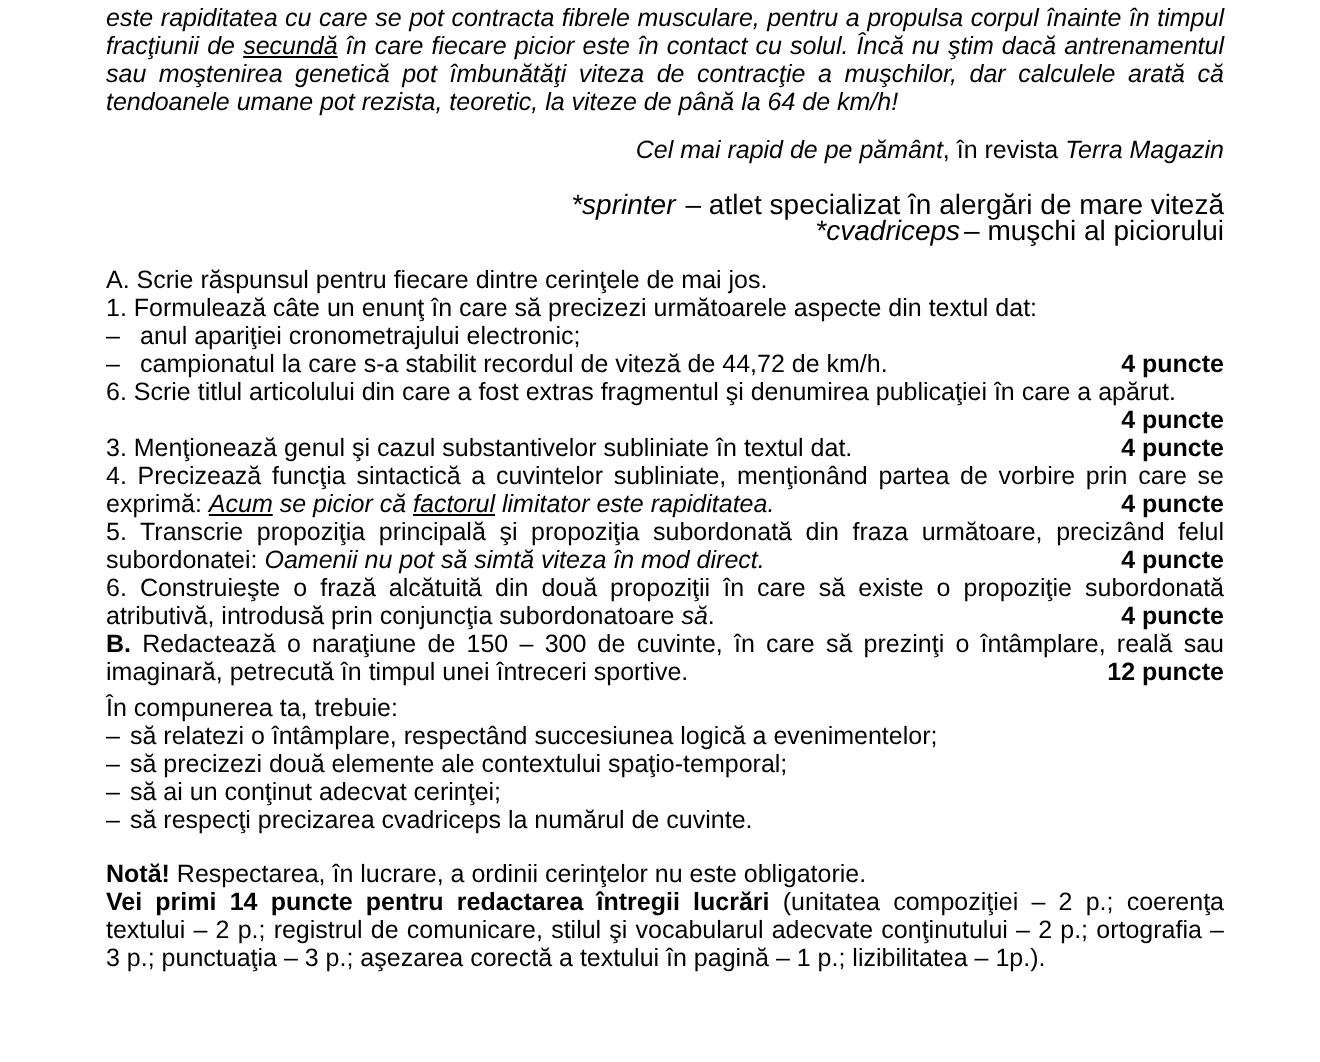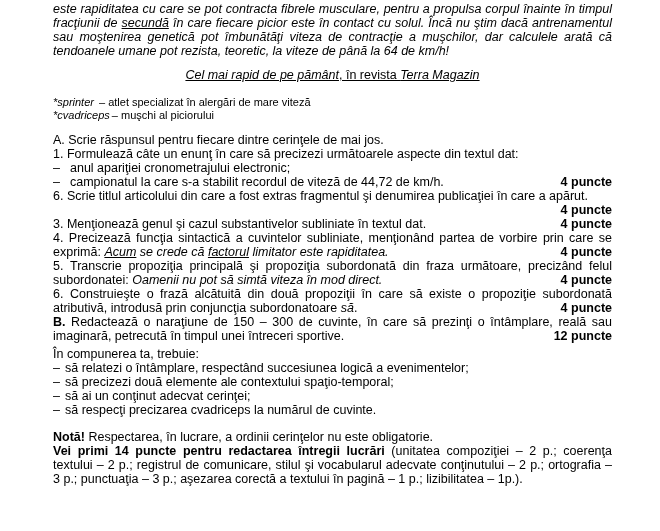--- a/index.html
+++ b/index.html
@@ -13,22 +13,22 @@
     font-size:12.5px;
     line-height:14px;
     padding:2px 48px 0 53px;
     overflow:hidden;
   }
   .justify { text-align:justify; }
   .i { font-style:italic; }
   .b { font-weight:bold; }
   .u { text-decoration:underline; }
   .intro { font-style:italic; text-align:justify; }
-  .byline { text-align:center; margin-top:10px;text-decoration:underline; }
-  .footnotes { margin-top:14px; font-size:11px; line-height:13px; }
+  .byline { text-align:right; margin-top:10px; }
+  .footnotes { margin-top:14px; font-size:14px; line-height:13px;text-align:right; }
   .footnote-def { padding-left:2px; }
   .footnote:first-child .footnote-def { padding-left:5px; }
   .heading-a { margin-top:11px; font-weight:normal; }
   .item { position:relative; text-align:justify; }
   .points {
     position:absolute; right:0; bottom:0;
     font-weight:bold; font-style:normal; text-decoration:none;
   }
   .points-own-line { text-align:right; font-weight:bold; }
   .bullet { display:flex; }
@@ -80,21 +80,21 @@
     <div class="justify">6. Scrie titlul articolului din care a fost extras fragmentul şi denumirea publicaţiei în care a apărut.</div>
     <div class="points-own-line">4 puncte</div>
   </div>
 
   <div class="item">
     <span>3. Menţionează genul şi cazul substantivelor subliniate în textul dat.</span>
     <span class="points">4 puncte</span>
   </div>
 
   <div class="item">
-    <span>4. Precizează funcţia sintactică a cuvintelor subliniate, menţionând partea de vorbire prin care se exprimă: </span><span class="i u">Acum</span><span class="i"> se crede că </span><span class="i u">factorul</span><span class="i"> limitator este rapiditatea.</span>
+    <span>4. Precizează funcţia sintactică a cuvintelor subliniate, menţionând partea de vorbire prin care se exprimă: </span><span class="i u">Acum</span><span class="i"> se picior că </span><span class="i u">factorul</span><span class="i"> limitator este rapiditatea.</span>
     <span class="points">4 puncte</span>
   </div>
 
   <div class="item">
     <span>5. Transcrie propoziţia principală şi propoziţia subordonată din fraza următoare, precizând felul subordonatei: </span><span class="i">Oamenii nu pot să simtă viteza în mod direct.</span>
     <span class="points">4 puncte</span>
   </div>
 
   <div class="item">
     <span>6. Construieşte o frază alcătuită din două propoziţii în care să existe o propoziţie subordonată atributivă, introdusă prin conjuncţia subordonatoare </span><span class="i">să</span><span>.</span>

